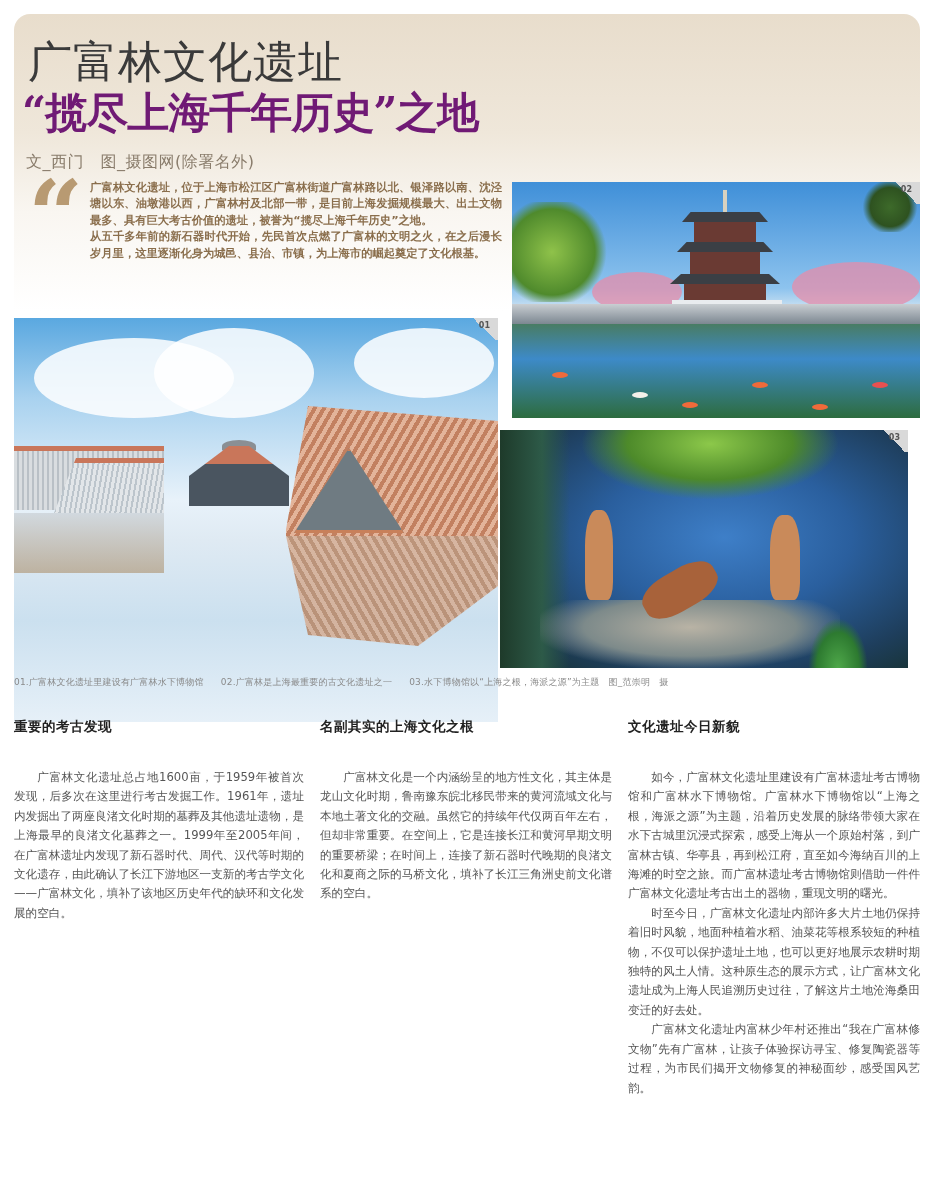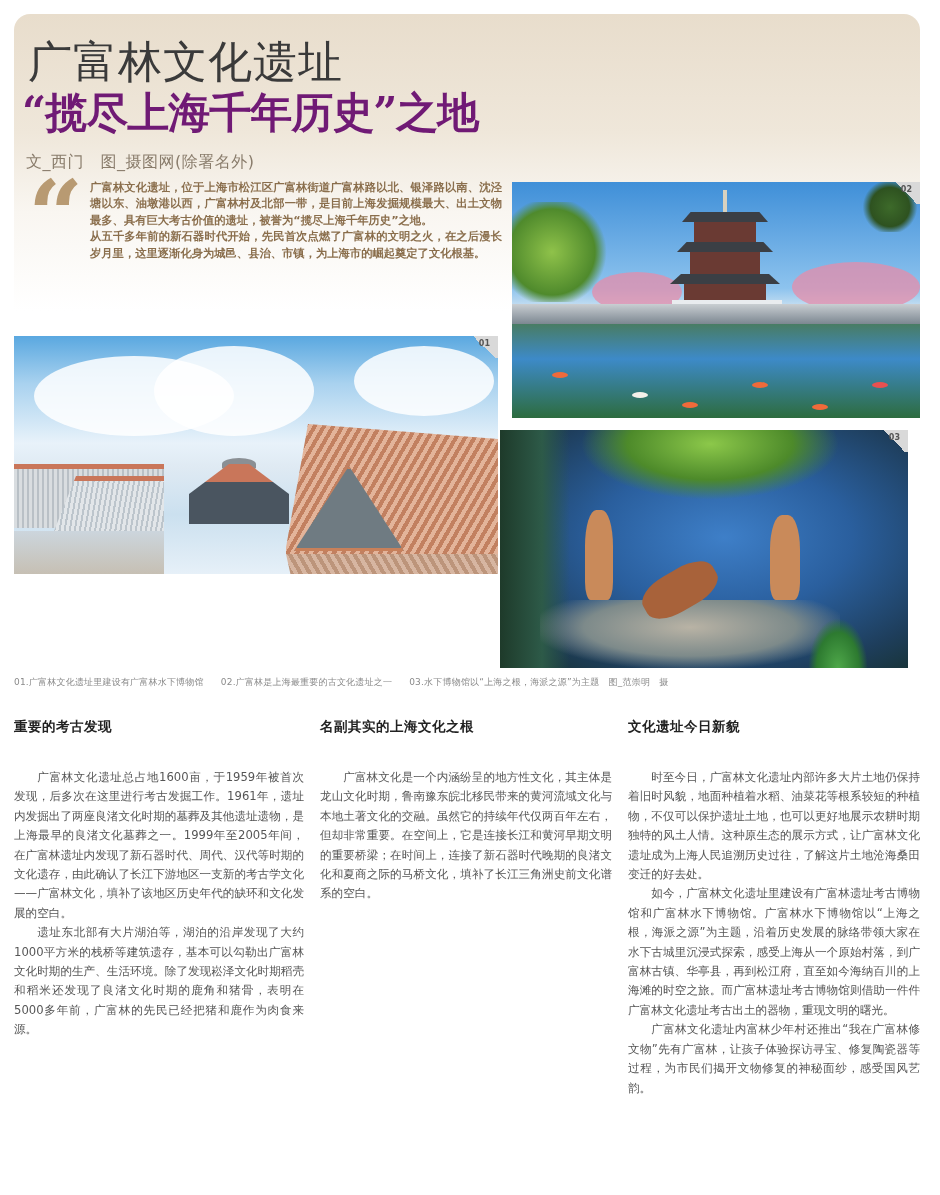--- a/index.html
+++ b/index.html
@@ -38,21 +38,21 @@
   .intro p { margin-bottom: 0; }
 
   .photo { position: absolute; overflow: hidden; }
   .photo .num {
     position: absolute; right: 0; top: 0; width: 28px; height: 22px;
     background: linear-gradient(225deg, #d9d9d9 50%, transparent 50%);
     font-size: 8px; color: #555; text-align: right; padding: 3px 8px 0 0; font-weight: bold;
   }
 
   
-  #photo-01 { left: 14px; top: 336px; width: 484px; height: 238px;
+  #photo-01 { left: 14px; top: 318px; width: 484px; height: 404px;
     background: linear-gradient(180deg, #5aa8e0 0%, #a9d2ef 20%, #e8f2fa 45%, #dfeaf3 55%, #cbe0ef 75%, #e6f0f8 100%); }
   #photo-01 .cloud { position: absolute; border-radius: 50%; background: rgba(255,255,255,0.85); }
   #photo-01 .roof-r { position: absolute; left: 272px; top: 88px; width: 220px; height: 130px;
     background: repeating-linear-gradient(120deg, #c28060 0 4px, #e3b49a 4px 8px);
     clip-path: polygon(10% 0, 100% 12%, 100% 100%, 60% 100%, 0 100%, 0 95%); }
   #photo-01 .glass-r { position: absolute; left: 280px; top: 130px; width: 110px; height: 85px;
     background: #6f7b82; clip-path: polygon(50% 0, 100% 100%, 0 100%); border: 3px solid #c8805a; }
   #photo-01 .refl-r { position: absolute; left: 272px; top: 218px; width: 220px; height: 110px;
     background: repeating-linear-gradient(60deg, #b68565 0 4px, #d5ac92 4px 8px);
     clip-path: polygon(0 0, 100% 0, 100% 40%, 60% 100%, 10% 90%); opacity: 0.85; }
@@ -179,26 +179,25 @@
 
 <div class="captions">
   <span>01.广富林文化遗址里建设有广富林水下博物馆</span>
   <span>02.广富林是上海最重要的古文化遗址之一</span>
   <span>03.水下博物馆以“上海之根，海派之源”为主题　图_范崇明　摄</span>
 </div>
 
 <div class="col" id="col-1">
   <h3>重要的考古发现</h3>
   <p>广富林文化遗址总占地1600亩，于1959年被首次发现，后多次在这里进行考古发掘工作。1961年，遗址内发掘出了两座良渚文化时期的墓葬及其他遗址遗物，是上海最早的良渚文化墓葬之一。1999年至2005年间，在广富林遗址内发现了新石器时代、周代、汉代等时期的文化遗存，由此确认了长江下游地区一支新的考古学文化——广富林文化，填补了该地区历史年代的缺环和文化发展的空白。</p>
-  <p>遗址东北部有大片湖泊等，湖泊的沿岸发现了大约1000平方米的栈桥等建筑遗存，基本可以勾勒出广富林文化时期的生产、生活环境。除了发现崧泽文化时期稻壳和稻米还发现了良渚文化时期的鹿角和猪骨，表明在5000多年前，广富林的先民已经把猪和鹿作为肉食来源。</p>
 </div>
 
 <div class="col" id="col-2">
   <h3>名副其实的上海文化之根</h3>
   <p>广富林文化是一个内涵纷呈的地方性文化，其主体是龙山文化时期，鲁南豫东皖北移民带来的黄河流域文化与本地土著文化的交融。虽然它的持续年代仅两百年左右，但却非常重要。在空间上，它是连接长江和黄河早期文明的重要桥梁；在时间上，连接了新石器时代晚期的良渚文化和夏商之际的马桥文化，填补了长江三角洲史前文化谱系的空白。</p>
 </div>
 
 <div class="col" id="col-3">
   <h3>文化遗址今日新貌</h3>
+  <p>如今，广富林文化遗址里建设有广富林遗址考古博物馆和广富林水下博物馆。广富林水下博物馆以“上海之根，海派之源”为主题，沿着历史发展的脉络带领大家在水下古城里沉浸式探索，感受上海从一个原始村落，到广富林古镇、华亭县，再到松江府，直至如今海纳百川的上海滩的时空之旅。而广富林遗址考古博物馆则借助一件件广富林文化遗址考古出土的器物，重现文明的曙光。</p>
   <p>时至今日，广富林文化遗址内部许多大片土地仍保持着旧时风貌，地面种植着水稻、油菜花等根系较短的种植物，不仅可以保护遗址土地，也可以更好地展示农耕时期独特的风土人情。这种原生态的展示方式，让广富林文化遗址成为上海人民追溯历史过往，了解这片土地沧海桑田变迁的好去处。</p>
-  <p>如今，广富林文化遗址里建设有广富林遗址考古博物馆和广富林水下博物馆。广富林水下博物馆以“上海之根，海派之源”为主题，沿着历史发展的脉络带领大家在水下古城里沉浸式探索，感受上海从一个原始村落，到广富林古镇、华亭县，再到松江府，直至如今海纳百川的上海滩的时空之旅。而广富林遗址考古博物馆则借助一件件广富林文化遗址考古出土的器物，重现文明的曙光。</p>
   <p>广富林文化遗址内富林少年村还推出“我在广富林修文物”先有广富林，让孩子体验探访寻宝、修复陶瓷器等过程，为市民们揭开文物修复的神秘面纱，感受国风艺韵。</p>
 </div>
 
 </body></html>

